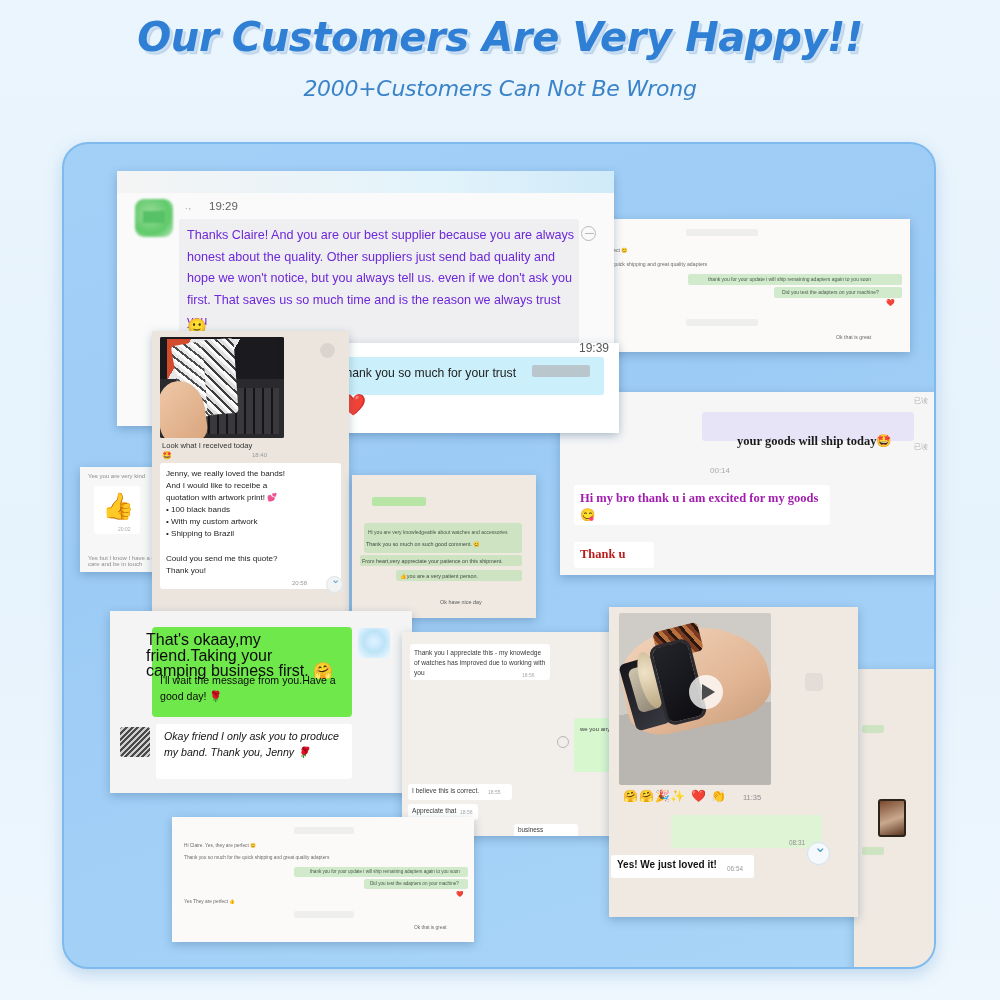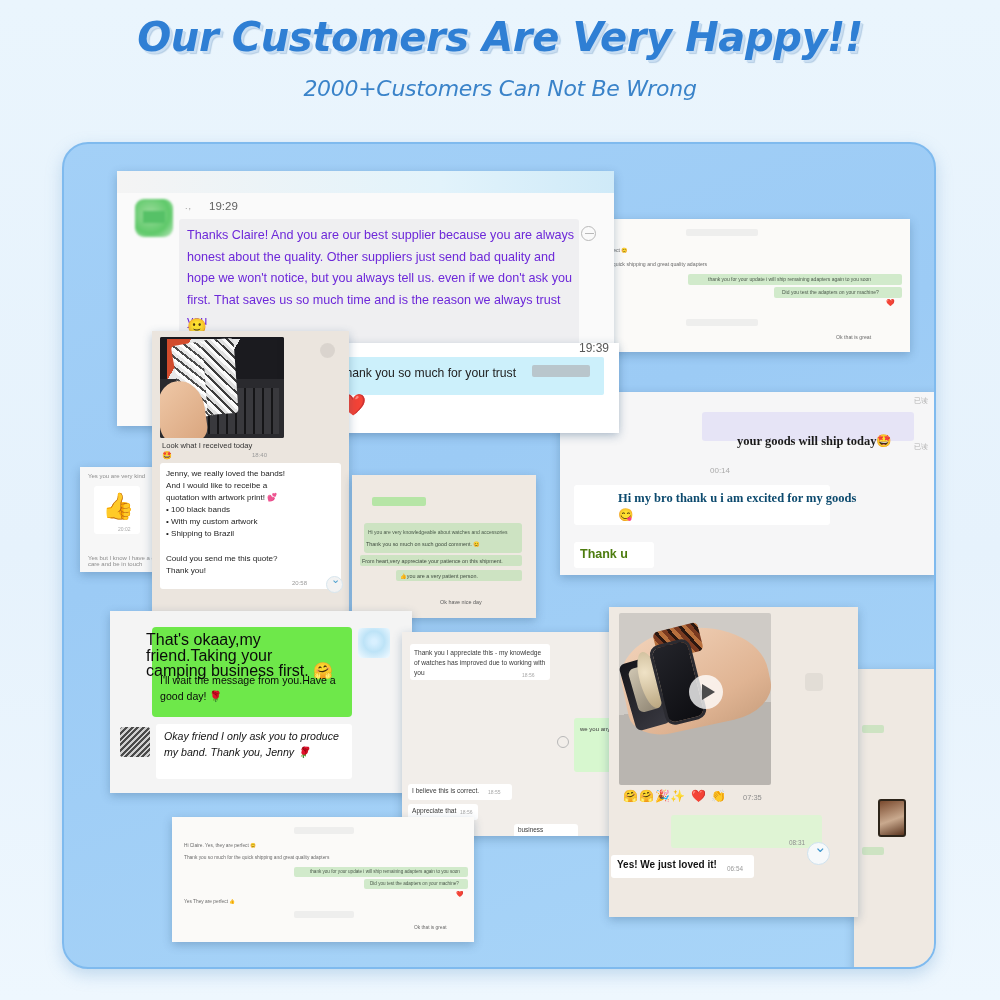--- a/index.html
+++ b/index.html
@@ -113,23 +113,23 @@
   #p7{ left:288px; top:331px; width:184px; height:143px; background:#efe9e2;}
   
   #p8{ left:496px; top:248px; width:378px; height:183px; background:#f6f6f7;}
   #p8 .b1{ position:absolute; left:142px; top:20px; width:212px; height:29px; background:#e6e4f6; border-radius:3px;}
   #p8 .t1{ left:152px; top:26px; font-size:12.5px; font-weight:bold; color:#1b1b1b; font-family:"Liberation Serif", serif;}
   #p8 .r1{ right:10px; top:4px; font-size:7px; color:#b2b2b2;}
   #p8 .r2{ right:10px; top:50px; font-size:7px; color:#b2b2b2;}
   #p8 .tc{ left:150px; top:74px; font-size:8px; color:#aaa;}
   #p8 .b2{ position:absolute; left:14px; top:93px; width:256px; height:40px; background:#fff; border-radius:3px;}
   #p8 .t2{ left:20px; top:98px; width:248px; font-size:12.5px; line-height:17px; font-weight:bold;
-           color:#0c4a6e; font-family:"Liberation Serif", serif;margin-left:38px;}
+           color:#a21caf; font-family:"Liberation Serif", serif;}
   #p8 .b3{ position:absolute; left:14px; top:150px; width:80px; height:26px; background:#fff; border-radius:3px;}
-  #p8 .t3{ left:20px; top:155px; font-size:12.5px; font-weight:bold; color:#4d7c0f; font-family:Liberation Sans, sans-serif;}
+  #p8 .t3{ left:20px; top:155px; font-size:12.5px; font-weight:bold; color:#b91c1c; font-family:Liberation Serif, serif;}
 
   
   #p9{ left:338px; top:488px; width:216px; height:204px; background:#f2eeea;}
   #p9 .wb1{ position:absolute; left:8px; top:12px; width:140px; height:36px; background:#fff; border-radius:3px;}
   #p9 .x1{ left:12px; top:16px; width:134px; font-size:6.6px; line-height:9.8px; color:#3a3a3a;}
   #p9 .gb1{ position:absolute; left:172px; top:86px; width:44px; height:54px; background:#d7f7cf; border-radius:3px;}
   #p9 .gx{ left:178px; top:92px; width:38px; font-size:6px; line-height:11px; color:#3a3a3a;}
   #p9 .circ{ position:absolute; left:155px; top:104px; width:12px; height:12px; border-radius:50%; border:1.2px solid #b8b8b8;}
   #p9 .wb2{ position:absolute; left:6px; top:152px; width:104px; height:16px; background:#fff; border-radius:3px;}
   #p9 .x2{ left:10px; top:155px; font-size:6.6px; color:#3a3a3a;}
@@ -351,21 +351,21 @@
             <div class="br1"></div>
             <div class="br2"></div>
           <div class="br3"></div>
             <div class="st"></div>
             <div class="wa"></div>
         </div>
         <div class="play"></div>
       </div>
       <div class="arw"></div>
       <div class="t em">🤗🤗🎉✨ ❤️ 👏</div>
-      <div class="t vtm">07:35</div>
+      <div class="t vtm">11:35</div>
       <div class="gb"></div>
       <div class="t gtm">08:31</div>
       <div class="chev"></div>
       <div class="wb"></div>
       <div class="t w1">Yes! We just loved it!</div>
       <div class="t wtm">06:54</div>
     </div>
 
     <div class="shot bg-white" id="p12">
       <div class="blurline" style="left:122px;top:10px;width:60px;height:7px;background:#e3e3e3;"></div>

